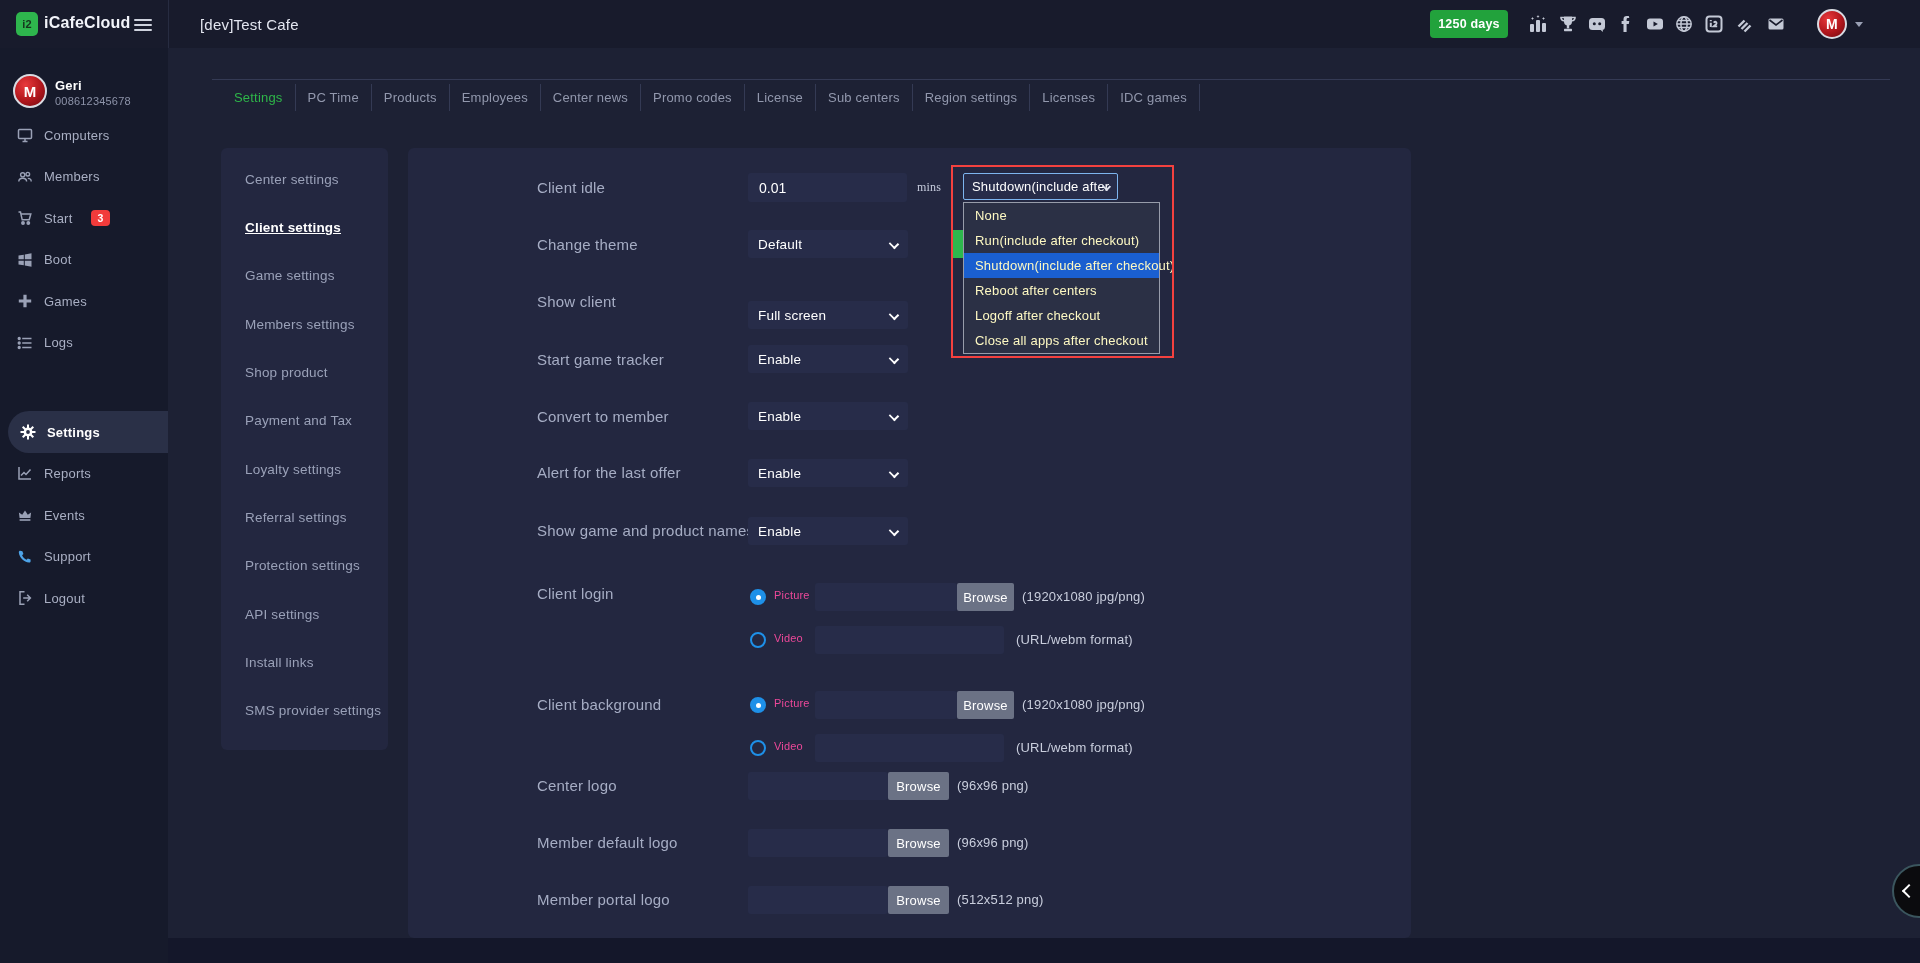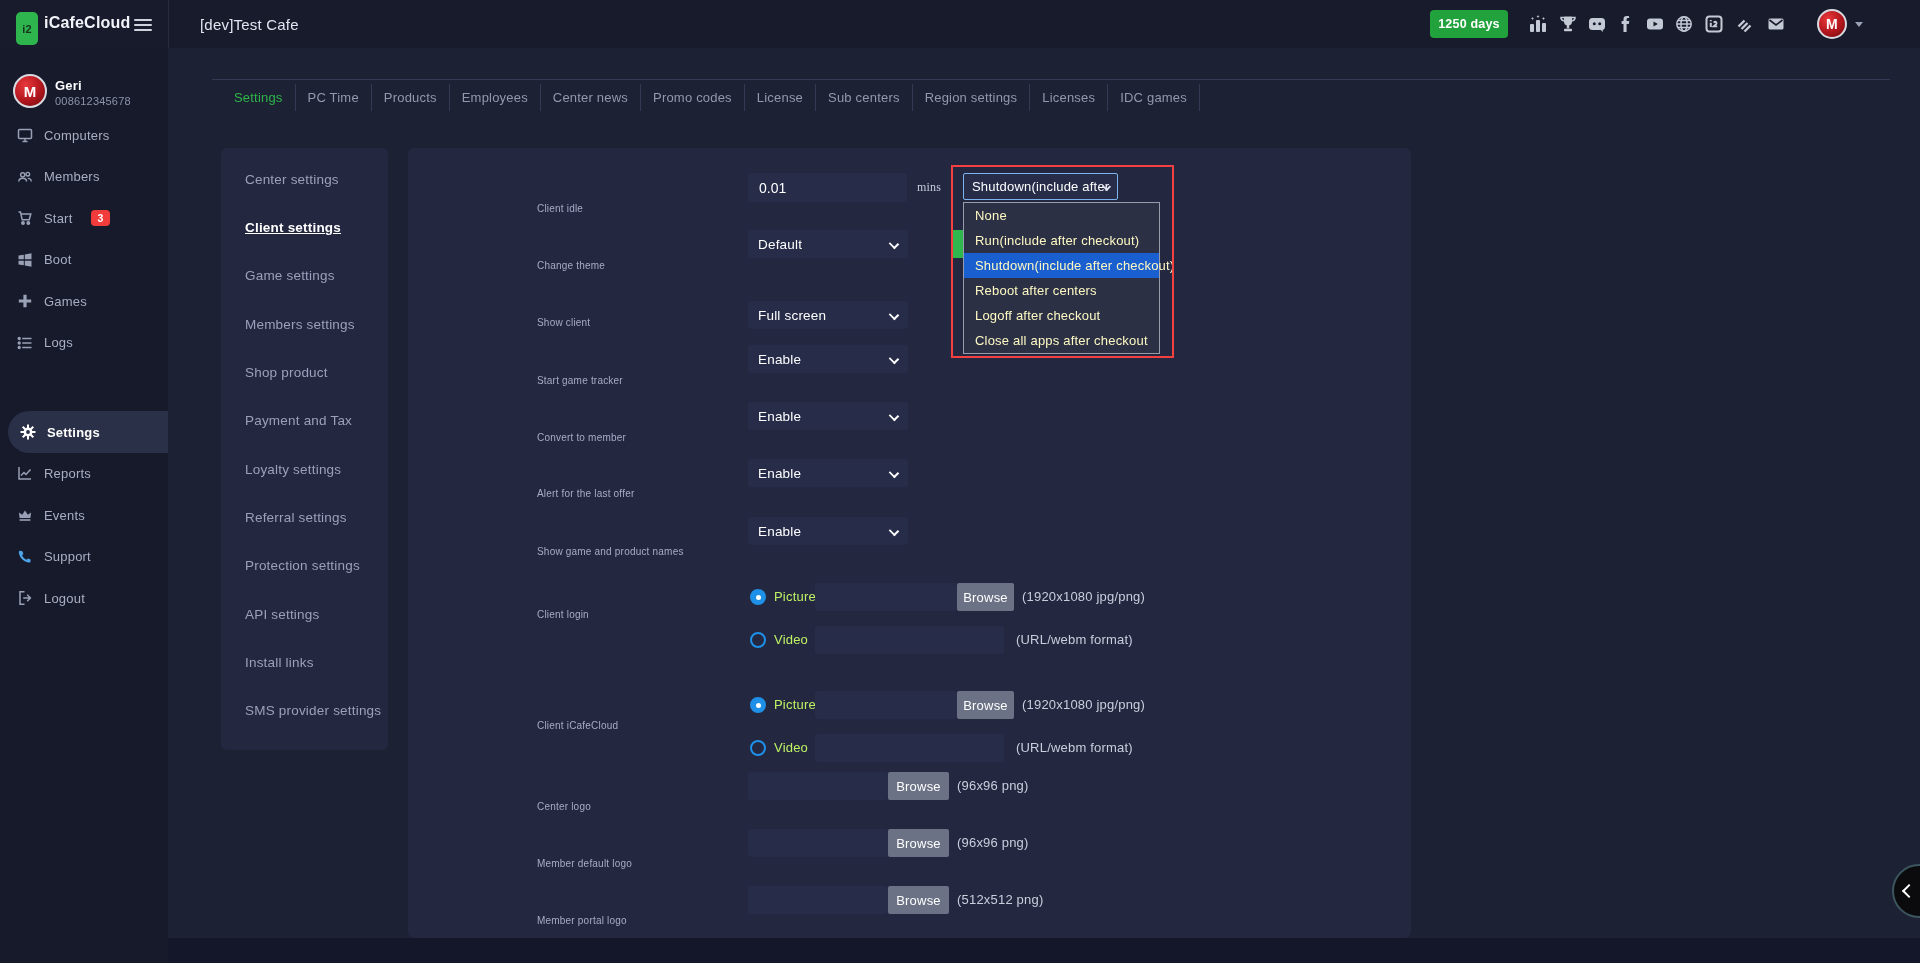--- a/index.html
+++ b/index.html
@@ -6,21 +6,21 @@
   html,body { margin:0; padding:0; }
   body {
     width:1920px; height:963px; position:relative; overflow:hidden;
     background:#1d2134; font-family:"Liberation Sans", sans-serif; color:#fff;
     letter-spacing:.2px;
   }
 
   
   .topbar { position:absolute; top:0; left:0; width:1920px; height:48px; background:#181b2c; z-index:30; }
   .topbar-divider { position:absolute; left:168px; top:0; width:1px; height:48px; background:#272c41; }
-  .brand-box { position:absolute; left:16px; top:12px; width:22px; height:33px; background:#2eb54d; border-radius:5px;
+  .brand-box { position:absolute; left:16px; top:12px; width:22px; height:24px; background:#2eb54d; border-radius:5px;
     display:flex; align-items:center; justify-content:center; font-weight:bold; font-size:11px; color:#16331d; }
   .brand-text { position:absolute; left:44px; top:14px; font-size:16px; font-weight:bold; color:#f2f4fa; }
   .hamburger { position:absolute; left:134px; top:16px; width:18px; height:16px; cursor:pointer; }
   .hamburger span { display:block; height:2px; background:#cfd3de; margin:3px 0; border-radius:1px; }
   .page-title { position:absolute; left:200px; top:16px; font-size:15px; color:#e3e6f0; }
   .days-badge { position:absolute; left:1430px; top:10px; width:78px; height:28px; background:#22a23c; border-radius:4px;
     display:flex; align-items:center; justify-content:center; font-size:12.5px; font-weight:bold; color:#fff; }
   .tb-icon { position:absolute; top:14px; width:20px; height:20px; }
   .avatar { border-radius:50%; background:radial-gradient(circle at 35% 30%, #e8393c 0%, #b0161c 55%, #6e0a10 100%);
     border:2px solid #d9dbe2; display:flex; align-items:center; justify-content:center; font-weight:bold; color:#fff; }
@@ -50,36 +50,36 @@
   
   .card { position:absolute; background:#232740; border-radius:6px; }
   .nav-card  { left:221px; top:148px; width:167px; height:602px; }
   .main-card { left:408px; top:148px; width:1003px; height:790px; }
   .footer-strip { position:absolute; left:168px; top:938px; width:1752px; height:25px; background:#14172a; }
 
   .subnav-item { position:absolute; left:245px; font-size:13.5px; color:#9aa1b8; cursor:pointer; white-space:nowrap; }
   .subnav-item.active { color:#fff; font-weight:bold;text-decoration:underline; }
 
   
-  .f-label { position:absolute; left:537px; font-size:10px; color:#a6adc4; white-space:nowrap;margin-top:24px; }
+  .f-label { position:absolute; left:537px; font-size:15px; color:#a6adc4; white-space:nowrap; }
   .txt { position:absolute; background:#272c49; border:none; border-radius:3px; color:#fff;
     font-size:14px; font-family:"Liberation Sans",sans-serif; padding:0 11px; outline:none; }
   .unit { position:absolute; font-size:12px; color:#c7ccdd;font-family:Liberation Serif, serif; }
   .sel { position:absolute; width:160px; height:28px; background:#272c49; border-radius:3px;
     display:flex; align-items:center; padding:0 10px; font-size:13.5px; color:#fff; cursor:pointer; }
   .sel .chev { position:absolute; right:10px; top:10px; width:8px; height:8px;
     border-right:2px solid #fff; border-bottom:2px solid #fff; transform:rotate(45deg) scale(1,.85); }
   .browse { position:absolute; height:28px; background:#6b7285; color:#fff; font-size:13px;
     display:flex; align-items:center; justify-content:center; border-radius:2px; cursor:pointer; }
   .hint { position:absolute; font-size:13px; color:#c9cedd; white-space:nowrap; }
   .radio { position:absolute; width:16px; height:16px; border-radius:50%; cursor:pointer; }
   .radio.on { background:#1e90e8; }
   .radio.on::after { content:""; position:absolute; left:5.5px; top:5.5px; width:5px; height:5px; border-radius:50%; background:#fff; }
   .radio.off { border:2px solid #1e90e8; background:transparent; }
-  .r-label { position:absolute; font-size:13px; color:#bef264; }
+  .r-label { position:absolute; font-size:11px; color:#ec4899; }
 
   
   .dd-select { position:absolute; left:963px; top:173px; width:155px; height:27px; background:#272c49;
     border:1.5px solid #7db4ee; border-radius:2px; display:flex; align-items:center; padding:0 22px 0 8px;
     font-size:13px; color:#fff; z-index:7; cursor:pointer; overflow:hidden; white-space:nowrap; }
   .dd-select .chev { position:absolute; right:7px; top:9px; width:7px; height:7px;
     border-right:2px solid #dfe3ee; border-bottom:2px solid #dfe3ee; transform:rotate(45deg) scale(1,.85); }
   .dd-list { position:absolute; left:963px; top:202px; width:197px; height:152px; background:#2b3045;
     border:1px solid #979caa; z-index:6; }
   .dd-opt { height:25px; line-height:25px; padding-left:11px; font-size:13px; color:#fef9c3; cursor:pointer; white-space:nowrap; }
@@ -344,21 +344,21 @@
 <div class="radio on" style="left:750px; top:589px"></div>
 <div class="r-label" style="left:774px; top:589px">Picture</div>
 <input class="txt" style="left: 815px; top: 583px; width: 142px; height: 28px;" value="">
 <div class="browse" style="left:957px; top:583px; width:57px;">Browse</div>
 <div class="hint" style="left:1022px; top:589px">(1920x1080 jpg/png)</div>
 <div class="radio off" style="left:750px; top:632px"></div>
 <div class="r-label" style="left:774px; top:632px">Video</div>
 <input class="txt" style="left: 815px; top: 626px; width: 189px; height: 28px;" value="">
 <div class="hint" style="left:1016px; top:632px">(URL/webm format)</div>
 
-<div class="f-label" style="top:696px">Client iCafeCloud</div>
+<div class="f-label" style="top:696px">Client background</div>
 <div class="radio on" style="left:750px; top:697px"></div>
 <div class="r-label" style="left:774px; top:697px">Picture</div>
 <input class="txt" style="left: 815px; top: 691px; width: 142px; height: 28px;" value="">
 <div class="browse" style="left:957px; top:691px; width:57px;">Browse</div>
 <div class="hint" style="left:1022px; top:697px">(1920x1080 jpg/png)</div>
 <div class="radio off" style="left:750px; top:740px"></div>
 <div class="r-label" style="left:774px; top:740px">Video</div>
 <input class="txt" style="left: 815px; top: 734px; width: 189px; height: 28px;" value="">
 <div class="hint" style="left:1016px; top:740px">(URL/webm format)</div>
 

